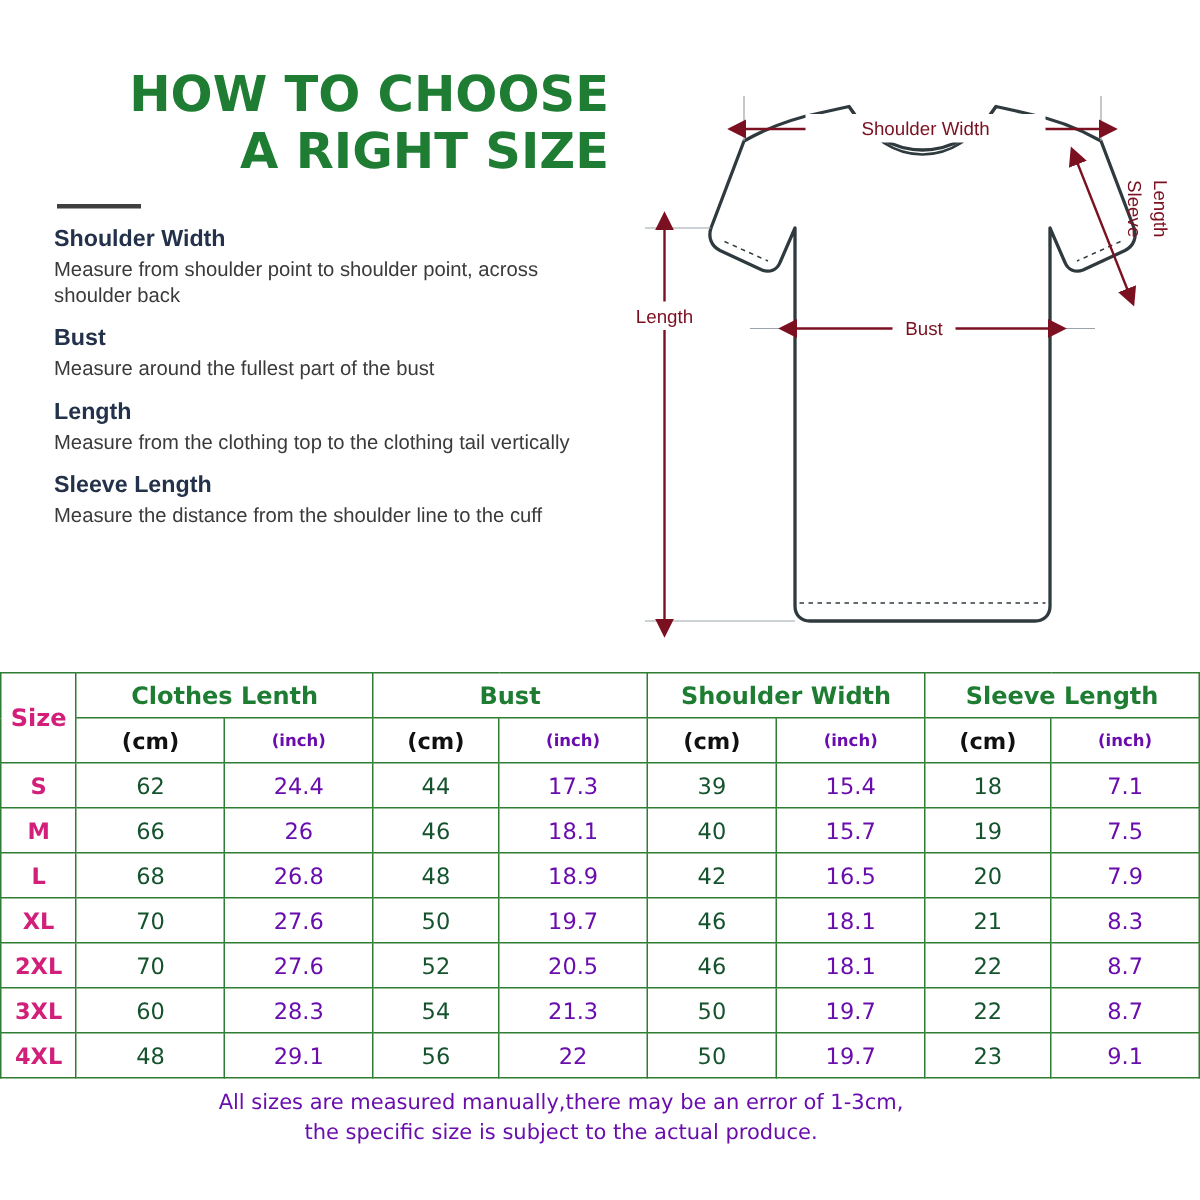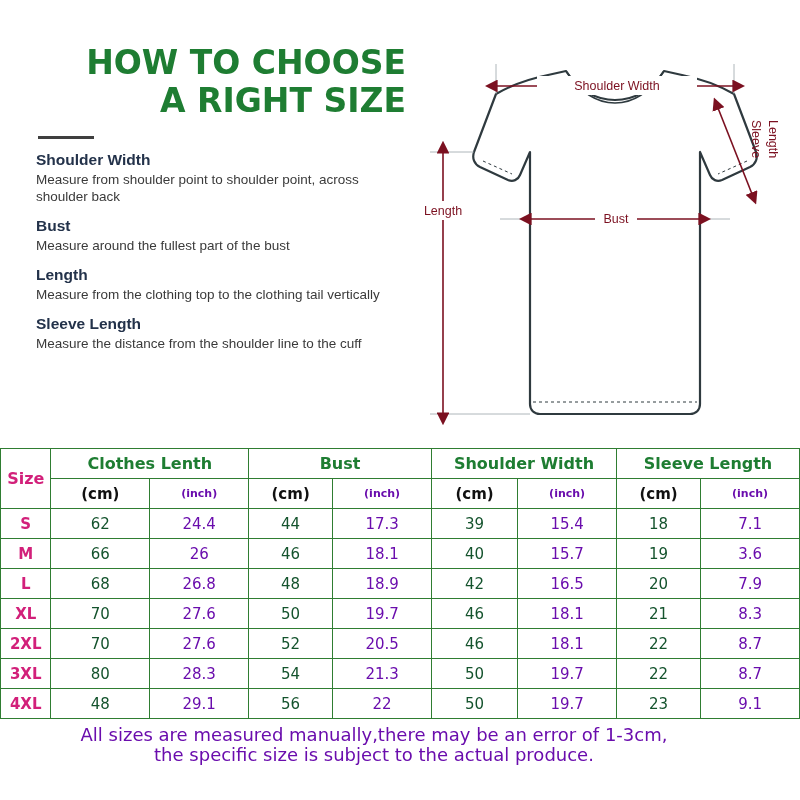--- a/index.html
+++ b/index.html
@@ -137,21 +137,21 @@
     font-size: 15px;
     color: #14532d;
   }
   .cell-inch {
     font-family: "DejaVu Sans", sans-serif;
     font-size: 15px;
     color: #6a0dad;
   }
   #table-note {
     font-family: "DejaVu Sans", sans-serif;
-    font-size: 18px;
+    font-size: 14px;
     line-height: 20px;
     color: #6a0dad;
     text-align: center;
     padding: 6px 4px 8px 0;
     white-space: pre-line;
   }
 </style>
 </head>
 <body>
 
@@ -305,21 +305,21 @@
       </tr>
       <tr>
         <td class="cell-size">M</td>
         <td class="cell-cm">66</td>
         <td class="cell-inch">26</td>
         <td class="cell-cm">46</td>
         <td class="cell-inch">18.1</td>
         <td class="cell-cm">40</td>
         <td class="cell-inch">15.7</td>
         <td class="cell-cm">19</td>
-        <td class="cell-inch">3.6</td>
+        <td class="cell-inch">7.5</td>
       </tr>
       <tr>
         <td class="cell-size">L</td>
         <td class="cell-cm">68</td>
         <td class="cell-inch">26.8</td>
         <td class="cell-cm">48</td>
         <td class="cell-inch">18.9</td>
         <td class="cell-cm">42</td>
         <td class="cell-inch">16.5</td>
         <td class="cell-cm">20</td>
@@ -342,21 +342,21 @@
         <td class="cell-inch">27.6</td>
         <td class="cell-cm">52</td>
         <td class="cell-inch">20.5</td>
         <td class="cell-cm">46</td>
         <td class="cell-inch">18.1</td>
         <td class="cell-cm">22</td>
         <td class="cell-inch">8.7</td>
       </tr>
       <tr>
         <td class="cell-size">3XL</td>
-        <td class="cell-cm">80</td>
+        <td class="cell-cm">60</td>
         <td class="cell-inch">28.3</td>
         <td class="cell-cm">54</td>
         <td class="cell-inch">21.3</td>
         <td class="cell-cm">50</td>
         <td class="cell-inch">19.7</td>
         <td class="cell-cm">22</td>
         <td class="cell-inch">8.7</td>
       </tr>
       <tr>
         <td class="cell-size">4XL</td>

